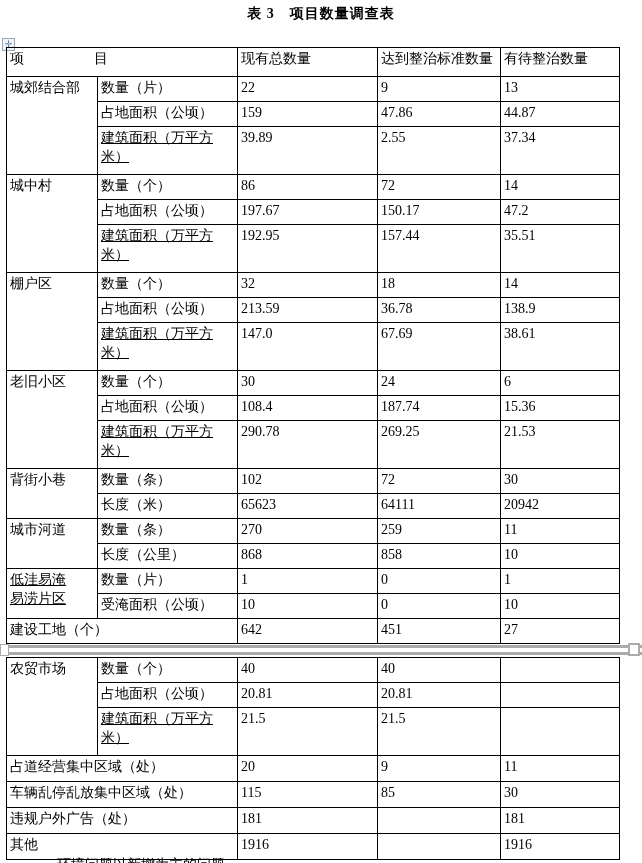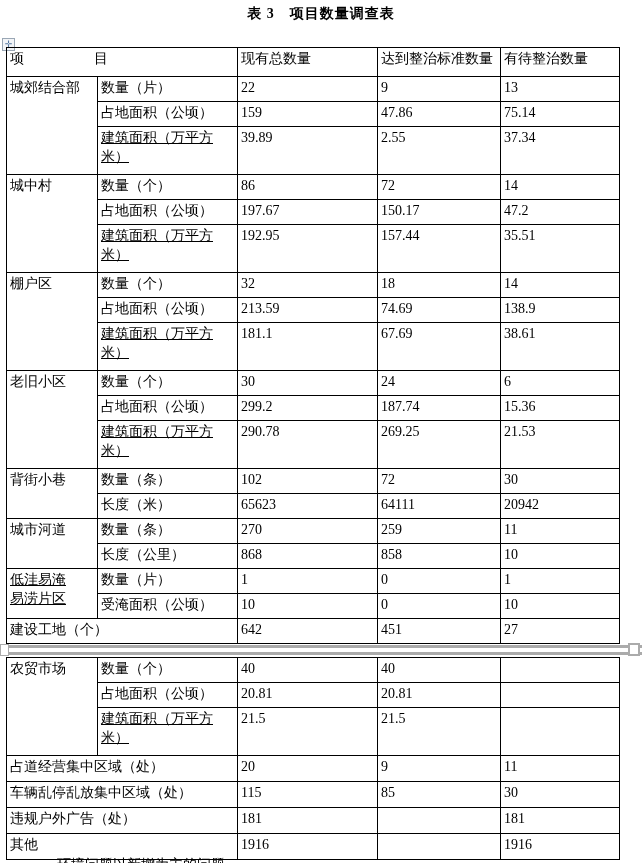--- a/index.html
+++ b/index.html
@@ -66,21 +66,21 @@
       <td rowspan="3">城郊结合部</td>
       <td>数量（片）</td>
       <td>22</td>
       <td>9</td>
       <td>13</td>
     </tr>
     <tr class="r1">
       <td>占地面积（公顷）</td>
       <td>159</td>
       <td>47.86</td>
-      <td>75.14</td>
+      <td>44.87</td>
     </tr>
     <tr class="r2">
       <td class="wrap">建筑面积（万平方
 米）</td>
       <td>39.89</td>
       <td>2.55</td>
       <td>37.34</td>
     </tr>
 
     <tr class="r1">
@@ -107,41 +107,41 @@
     <tr class="r1">
       <td rowspan="3">棚户区</td>
       <td>数量（个）</td>
       <td>32</td>
       <td>18</td>
       <td>14</td>
     </tr>
     <tr class="r1">
       <td>占地面积（公顷）</td>
       <td>213.59</td>
-      <td>74.69</td>
+      <td>36.78</td>
       <td>138.9</td>
     </tr>
     <tr class="r2">
       <td class="wrap">建筑面积（万平方
 米）</td>
-      <td>181.1</td>
+      <td>147.0</td>
       <td>67.69</td>
       <td>38.61</td>
     </tr>
 
     <tr class="r1">
       <td rowspan="3">老旧小区</td>
       <td>数量（个）</td>
       <td>30</td>
       <td>24</td>
       <td>6</td>
     </tr>
     <tr class="r1">
       <td>占地面积（公顷）</td>
-      <td>299.2</td>
+      <td>108.4</td>
       <td>187.74</td>
       <td>15.36</td>
     </tr>
     <tr class="r2">
       <td class="wrap">建筑面积（万平方
 米）</td>
       <td>290.78</td>
       <td>269.25</td>
       <td>21.53</td>
     </tr>

